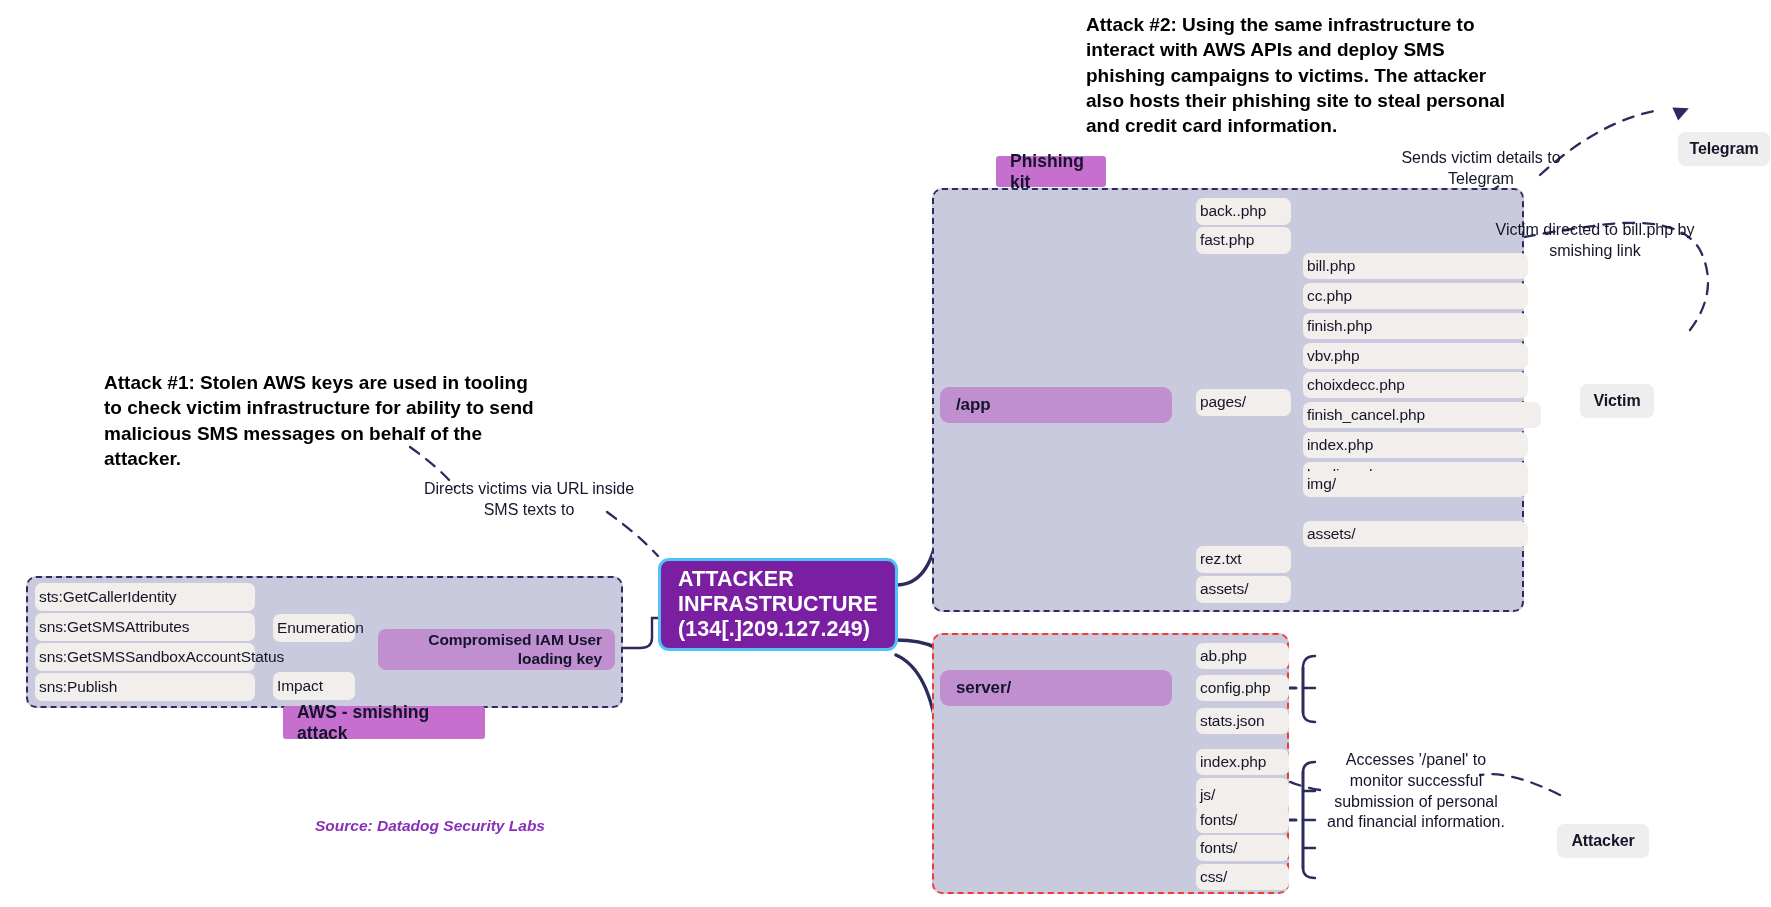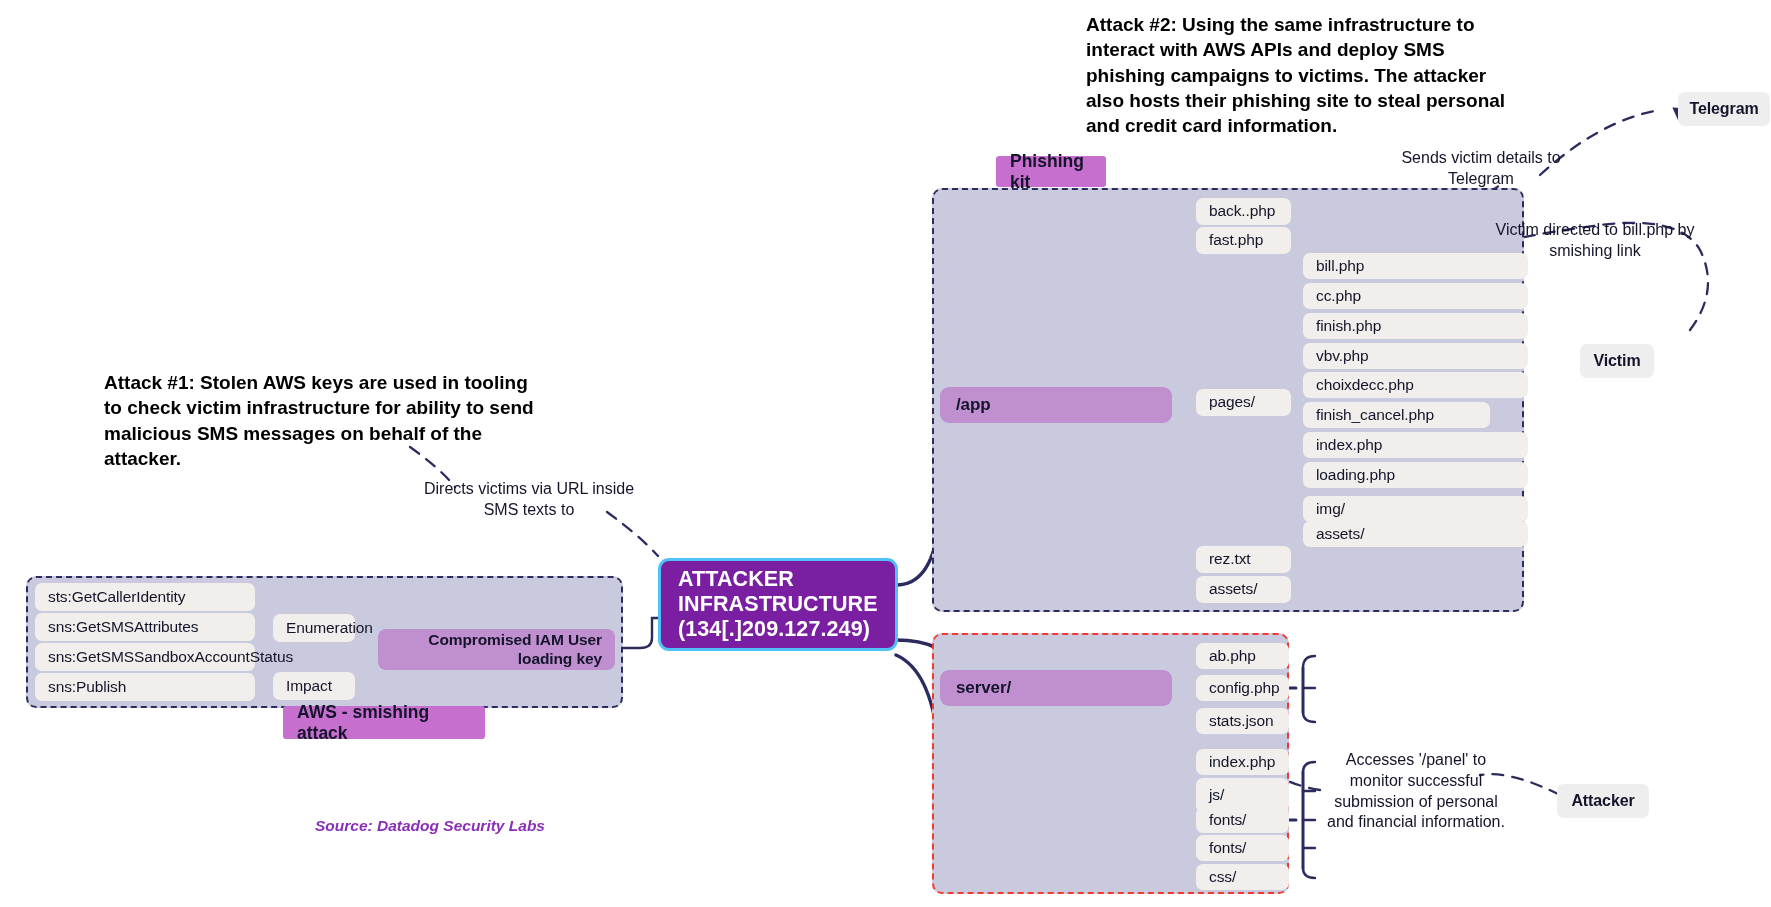--- a/index.html
+++ b/index.html
@@ -31,41 +31,42 @@
   .node {
     position: absolute;
     box-sizing: border-box;
     display: flex;
     align-items: center;
     border-radius: 7px;
     font-size: 15.5px;
     line-height: 1.18;
     letter-spacing: -0.1px;
     color: #14142b;
-    padding: 0 13px;
+    padding: 0 4px;
     background: #f2eeeb;
     z-index: 4;
   }
   .node.leaf {
     background: #f2eeeb;
   }
   .node.purple {
     background: #c08fd0;
     font-weight: bold;
     font-size: 17px;
     padding-left: 16px;
     border-radius: 9px;
   }
   .node.grey {
     background: #eeeeee;
     font-weight: bold;
     font-size: 16px;
     justify-content: center;
     padding: 0 13px;
     border-radius: 7px;
+    margin-top: 40px;
   }
 
   
   .group {
     position: absolute;
     box-sizing: border-box;
     background: #cacade;
     border-radius: 10px;
     z-index: 1;
   }
@@ -318,30 +319,30 @@
   </div>
   <div class="node leaf" style="left:1303px; top:313px; width:225px; height:26px;">
     <span>finish.php</span>
   </div>
   <div class="node leaf" style="left:1303px; top:343px; width:225px; height:26px;">
     <span>vbv.php</span>
   </div>
   <div class="node leaf" style="left:1303px; top:372px; width:225px; height:26px;">
     <span>choixdecc.php</span>
   </div>
-  <div class="node leaf" style="left:1303px; top:402px; width:187px; height:26px;">
+  <div class="node leaf" style="left:1303px; top:402px; width:238px; height:26px;">
     <span>finish_cancel.php</span>
   </div>
   <div class="node leaf" style="left:1303px; top:432px; width:225px; height:26px;">
     <span>index.php</span>
   </div>
   <div class="node leaf" style="left:1303px; top:462px; width:225px; height:26px;">
     <span>loading.php</span>
   </div>
-  <div class="node leaf" style="left:1303px; top:496px; width:225px; height:26px;">
+  <div class="node leaf" style="left:1303px; top:471px; width:225px; height:26px;">
     <span>img/</span>
   </div>
   <div class="node leaf" style="left:1303px; top:521px; width:225px; height:26px;">
     <span>assets/</span>
   </div>
 
   <div class="group dashed-red" style="left:932px; top:633px; width:357px; height:261px;"></div>
 
   <div class="node purple" style="left:940px; top:670px; width:232px; height:36px;">
     <span>server/</span>

